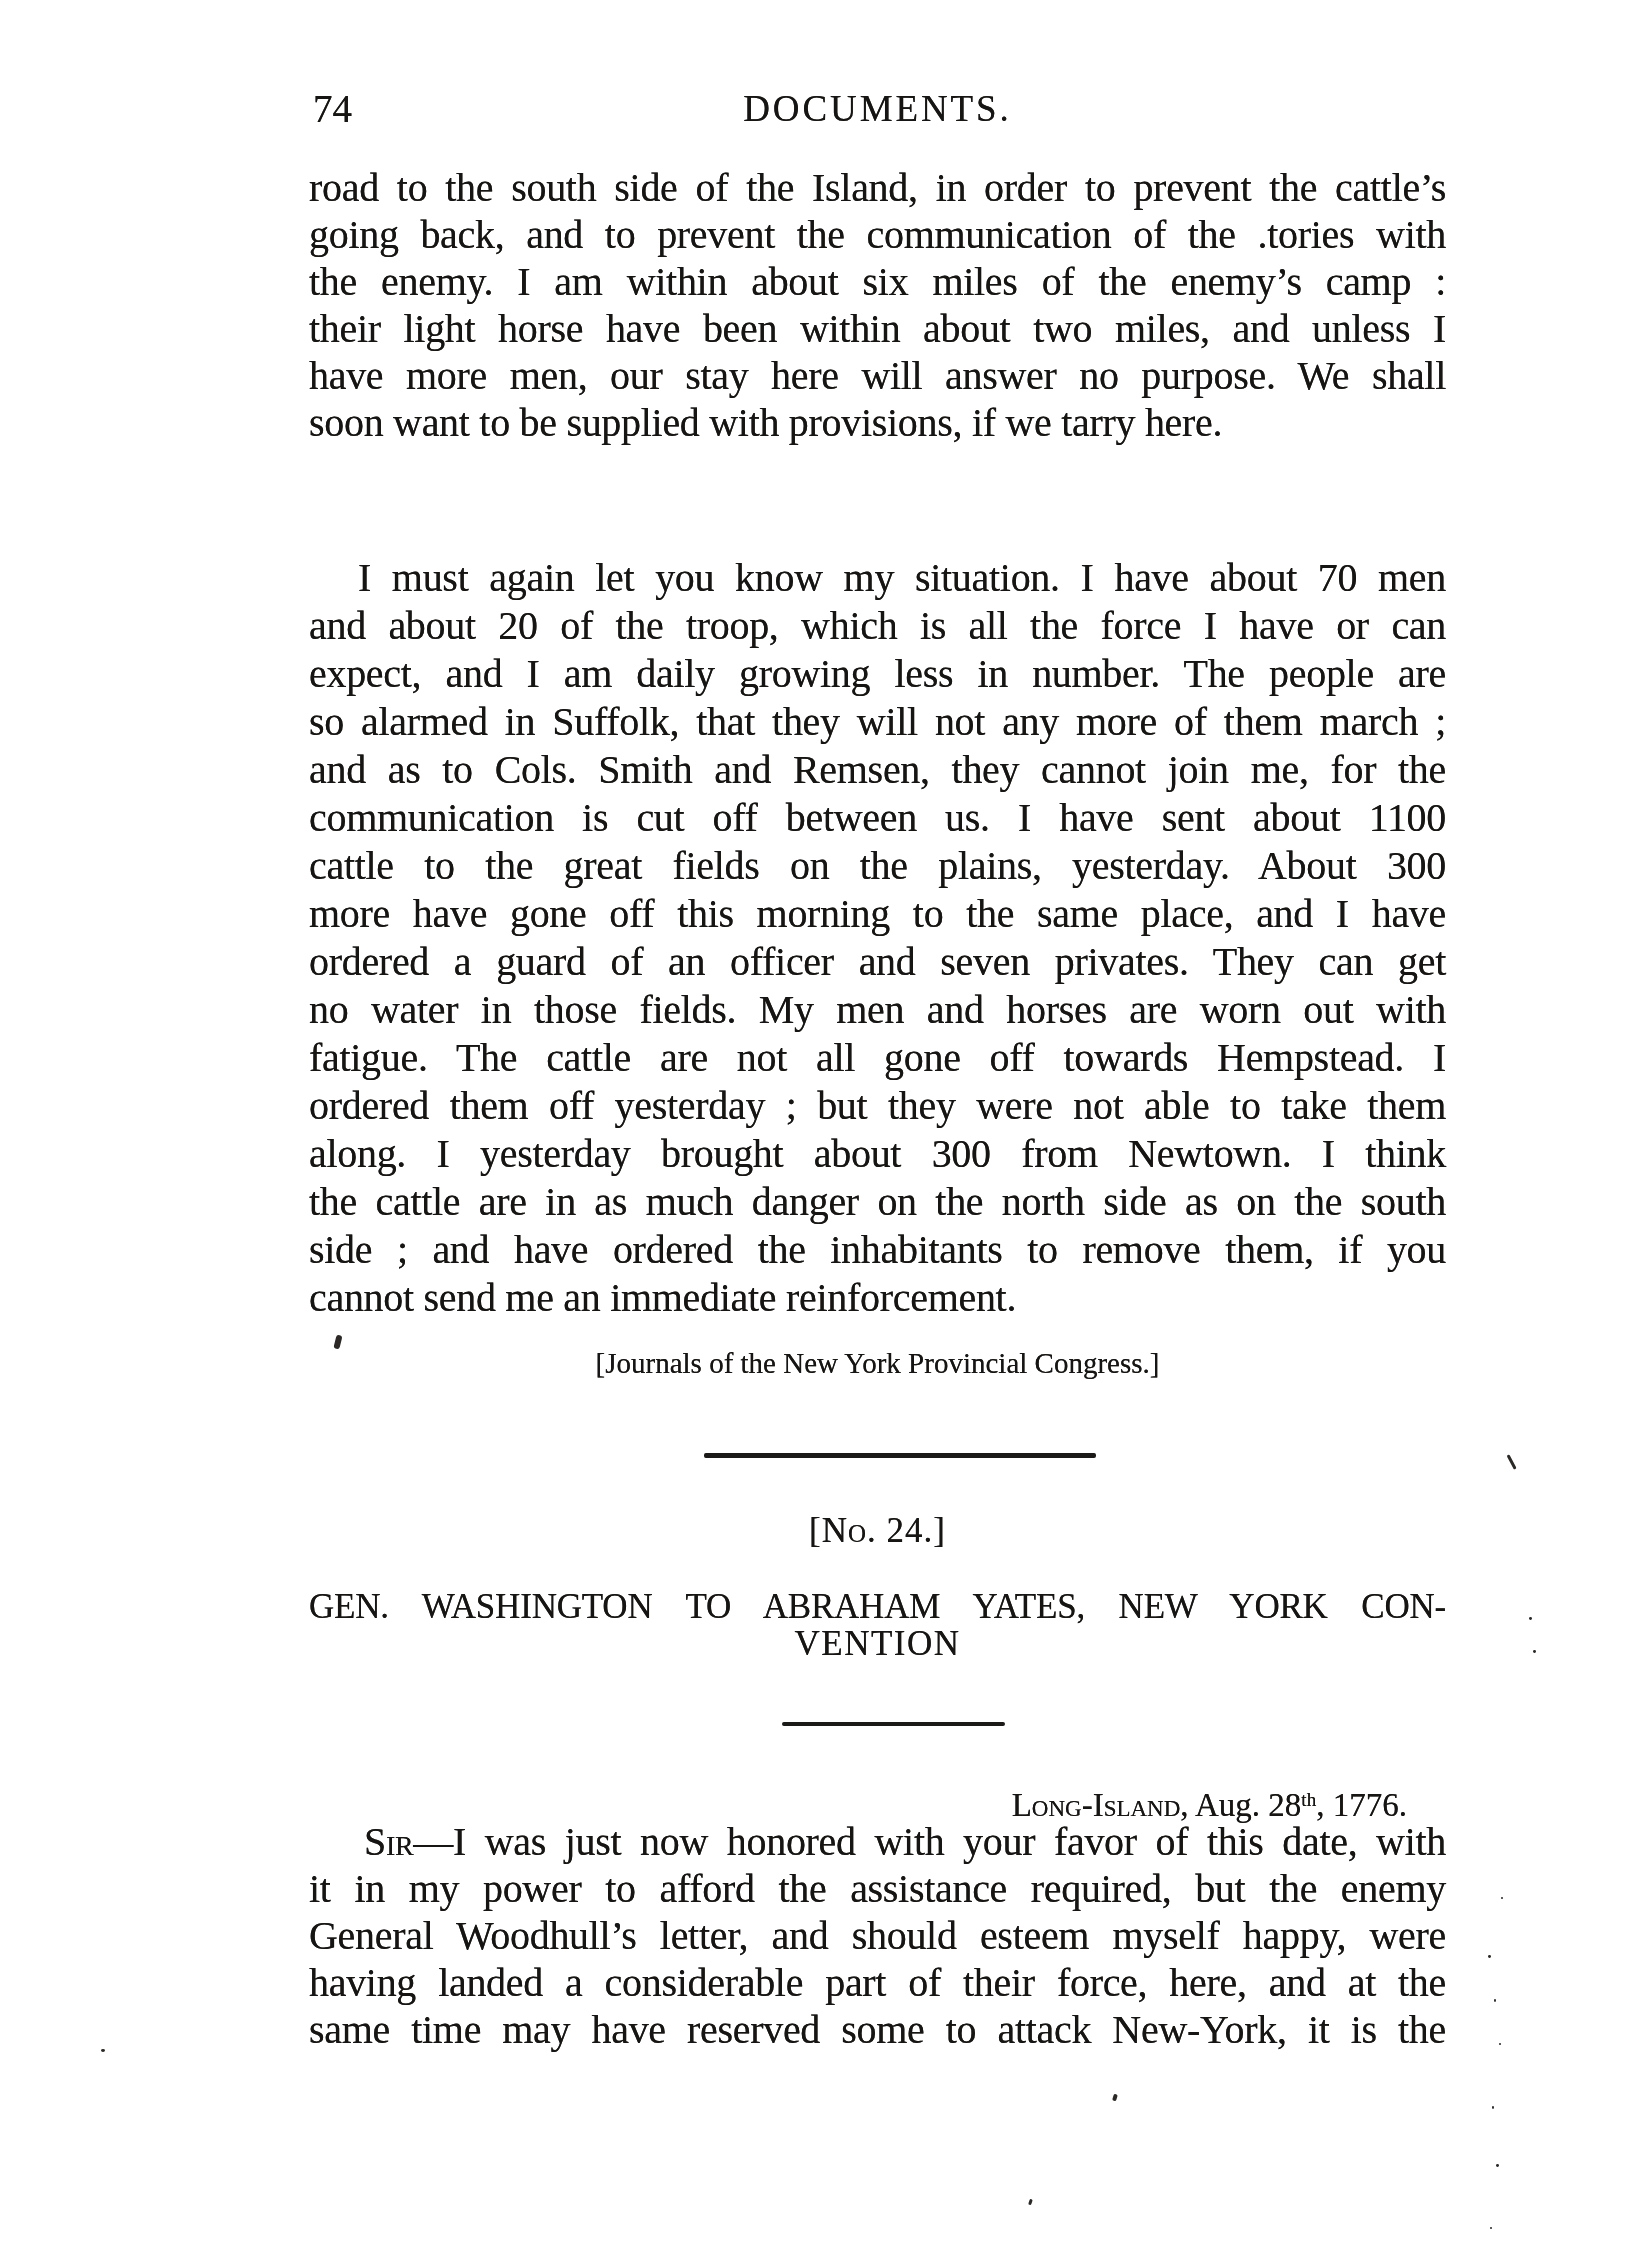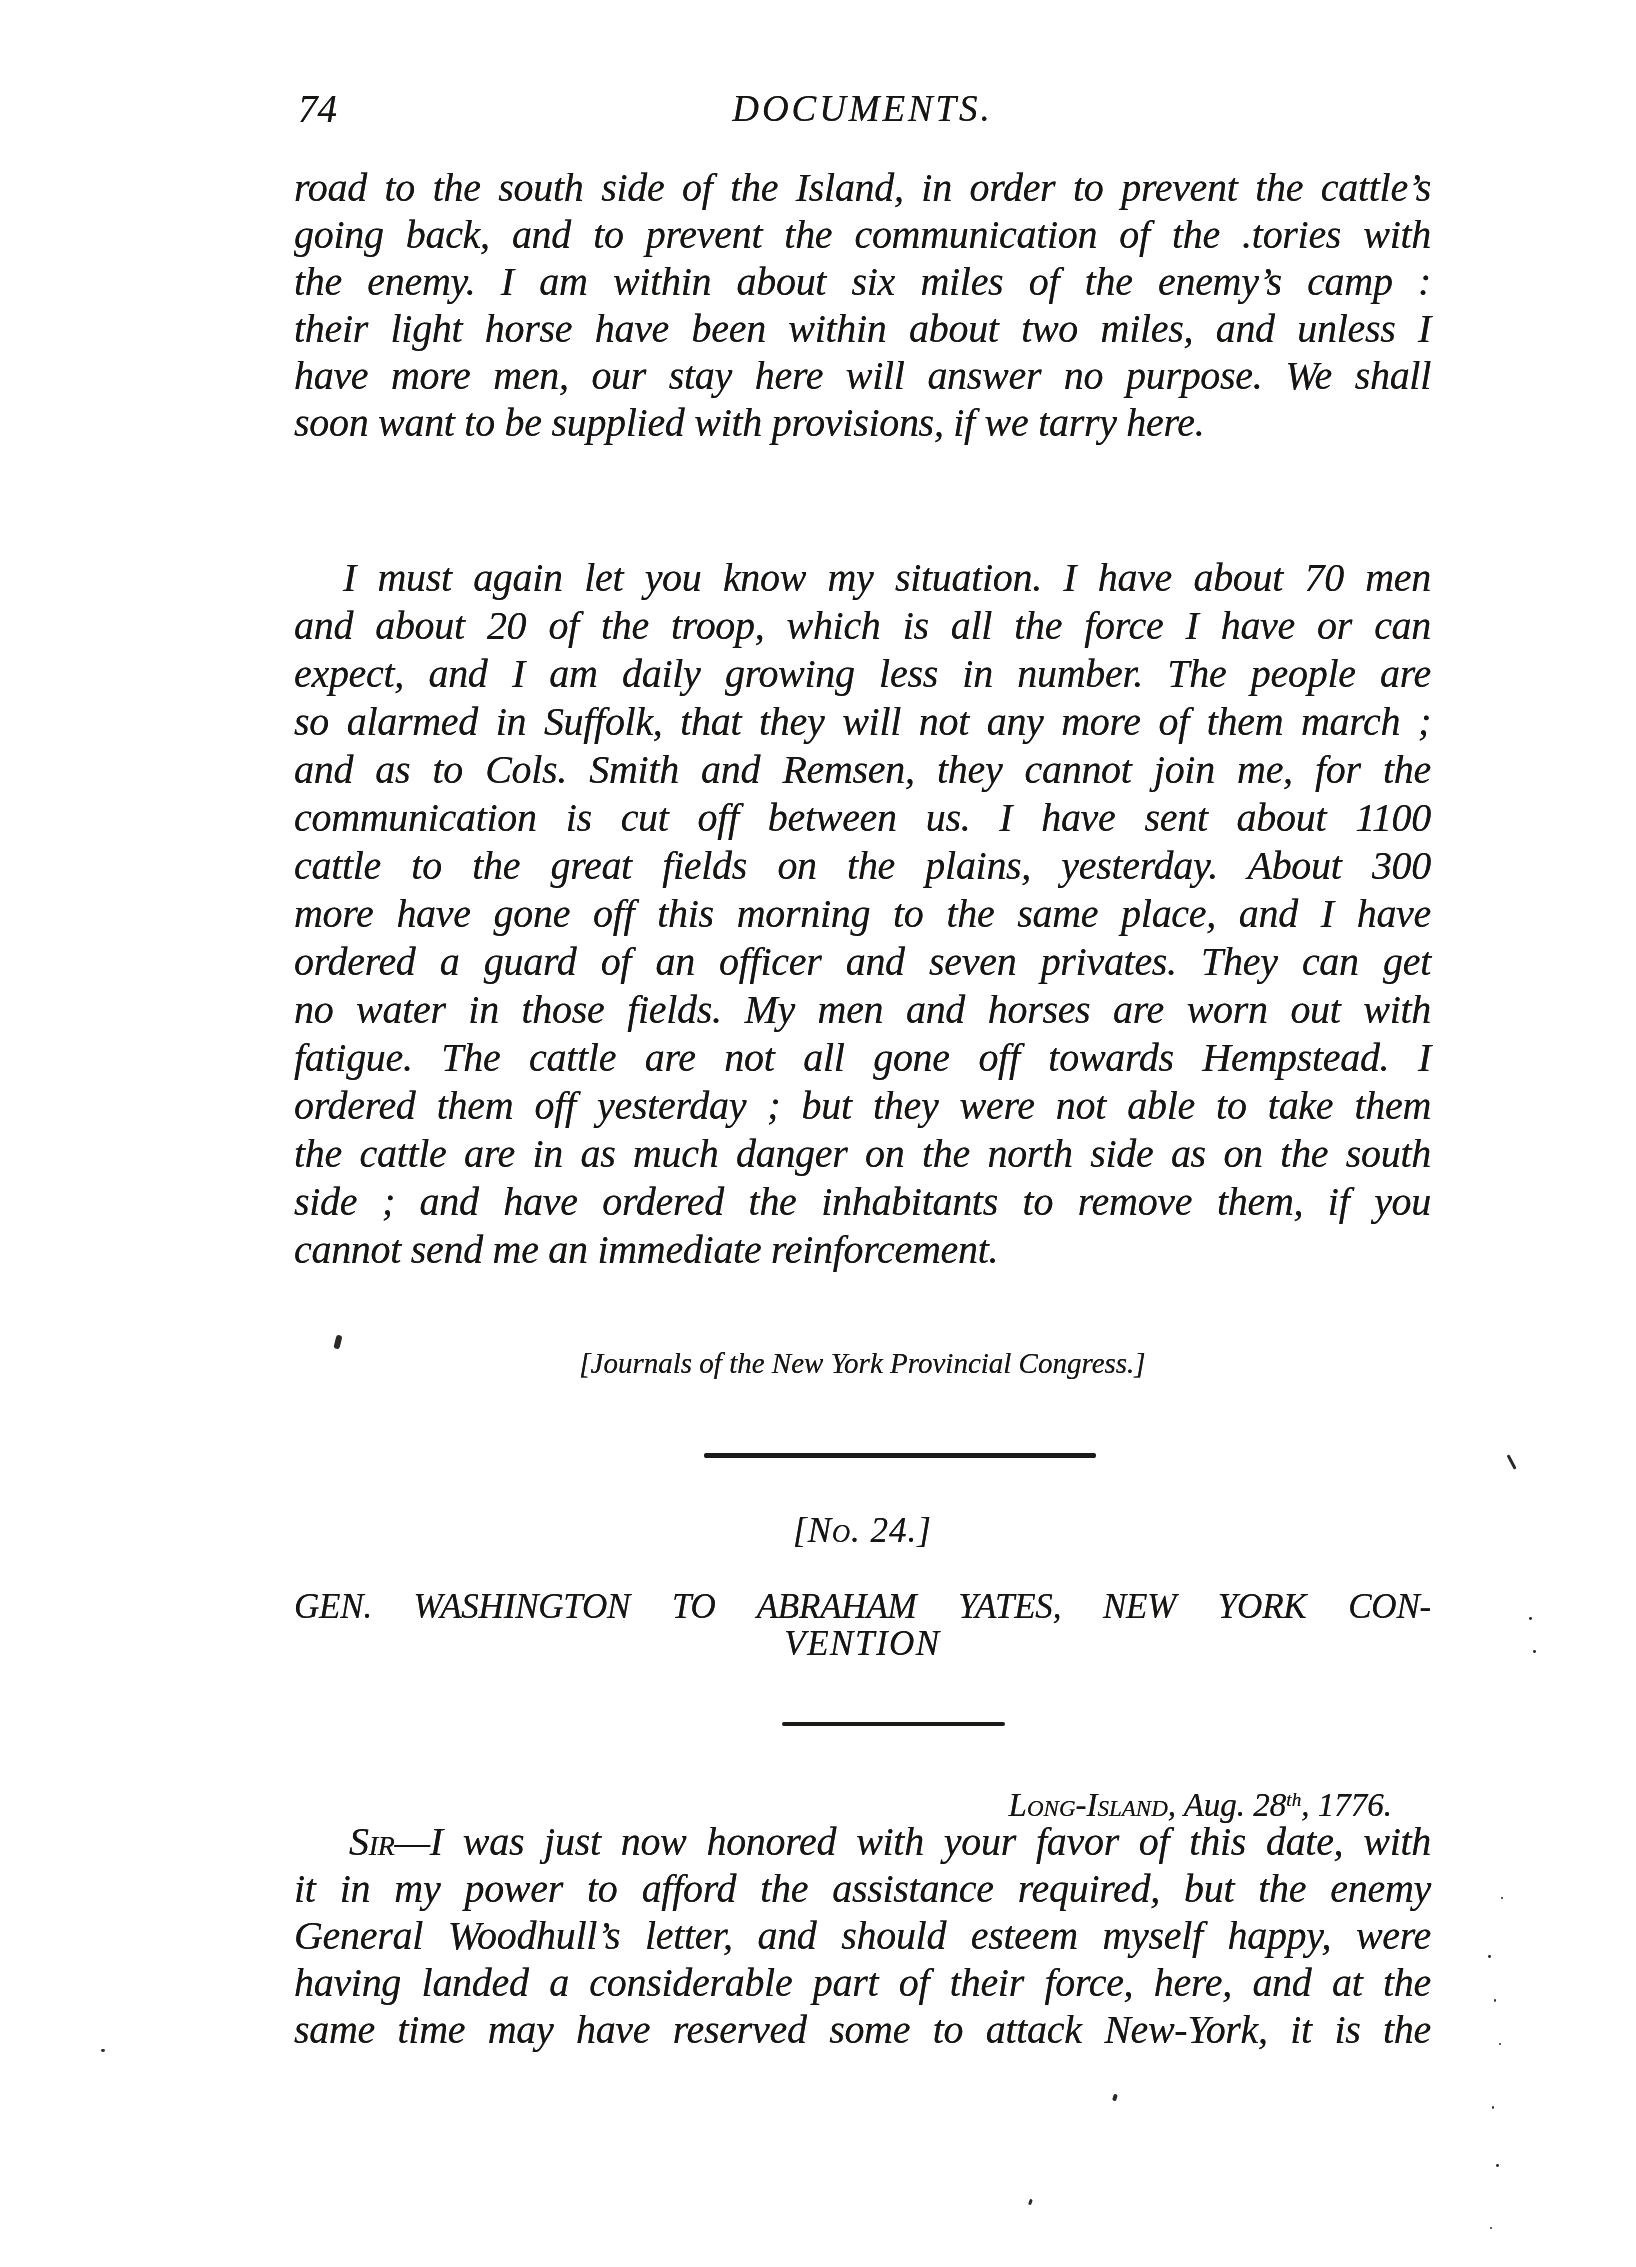--- a/index.html
+++ b/index.html
@@ -5,21 +5,21 @@
   html,body{margin:0;padding:0;background:#e8e8e8;}
   .page{
     position:relative;
     width:1636px;height:2268px;
     background:#ffffff;
     overflow:hidden;
     font-family:"Liberation Serif","DejaVu Serif",serif;
     color:#171513;
     text-shadow:0 0 0.5px rgba(25,22,18,0.85);
   }
-  .col{position:absolute;left:294px;width:1137px;font-style:italic;}
+  .col{position:absolute;left:309px;width:1137px;}
   .line{text-align:justify;text-align-last:justify;}
   .line.last{text-align-last:left;}
   .body-size{font-size:40px;letter-spacing:-0.3px;}
   .indent1{text-indent:49px;}
   .indent2{text-indent:55px;}
 
   .header-row{top:85px;height:49px;}
   .pagenum{position:absolute;left:3.9px;top:0;font-size:39px;line-height:47px;}
   .runhead{text-align:center;font-size:37px;line-height:47px;letter-spacing:2.9px;}
 
@@ -75,20 +75,21 @@
     <div class="line">expect, and I am daily growing less in number.  The people are</div>
     <div class="line">so alarmed in Suffolk, that they will not any more of them march ;</div>
     <div class="line">and as to Cols. Smith and Remsen, they cannot join me, for the</div>
     <div class="line">communication is cut off between us.  I have sent about 1100</div>
     <div class="line">cattle to the great fields on the plains, yesterday.  About 300</div>
     <div class="line">more have gone off this morning to the same place, and I have</div>
     <div class="line">ordered a guard of an officer and seven privates.  They can get</div>
     <div class="line">no water in those fields.  My men and horses are worn out with</div>
     <div class="line">fatigue.  The cattle are not all gone off towards Hempstead.  I</div>
     <div class="line">ordered them off yesterday ; but they were not able to take them</div>
+    <div class="line">along.  I yesterday brought about 300 from Newtown.  I think</div>
     <div class="line">the cattle are in as much danger on the north side as on the south</div>
     <div class="line">side ; and have ordered the inhabitants to remove them, if you</div>
     <div class="line last">cannot send me an immediate reinforcement.</div>
   </div>
 
   <div class="col citation">[Journals of the New York Provincial Congress.]</div>
 
   <div class="rule rule1"></div>
 
   <div class="col no-label sc">[No. 24.]</div>

